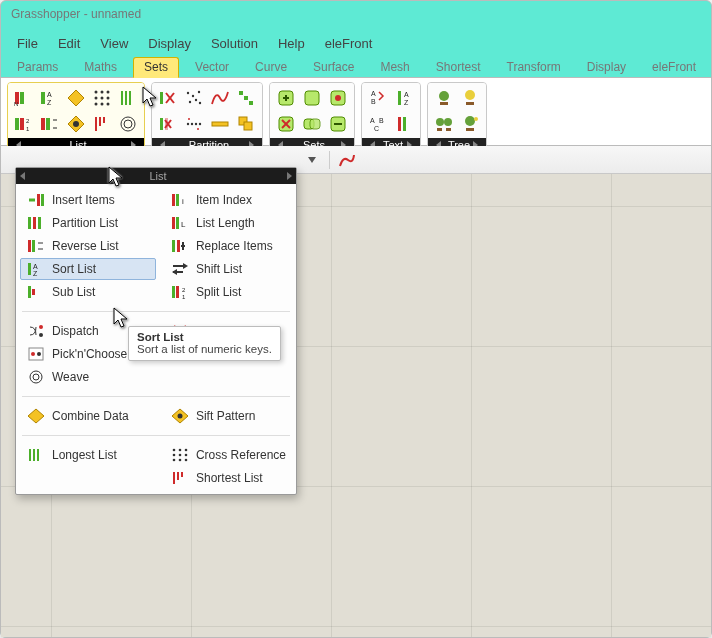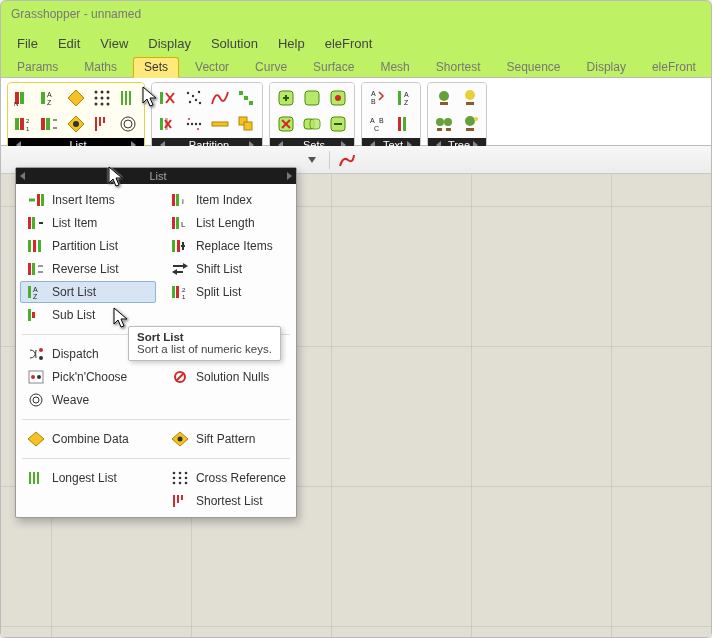--- a/index.html
+++ b/index.html
@@ -7,21 +7,21 @@
     margin: 0; padding: 0;
     width: 712px; height: 638px;
     font-family: "Segoe UI", Tahoma, sans-serif;
     font-size: 12px;
     background: #f5f5f5;
     overflow: hidden;
     user-select: none;
   }
   .window {
     width: 712px; height: 638px;
-    background: #bef264;
+    background: #5eead4;
     border: 1px solid #bbb;
     border-radius: 6px;
     position: relative;
     display: flex; flex-direction: column;
     box-shadow: 0 2px 6px rgba(0,0,0,0.15);
   }
   .titlebar {
     height: 28px;
     padding: 6px 10px 0 10px;
     color: #777;
@@ -257,21 +257,21 @@
 
   <div class="tabbar">
     <div class="tab">Params</div>
     <div class="tab">Maths</div>
     <div class="tab active pressed" style="background:#ffe97a;border:1px solid #d2b200;border-bottom:1px solid #ffe97a;">Sets</div>
     <div class="tab">Vector</div>
     <div class="tab">Curve</div>
     <div class="tab">Surface</div>
     <div class="tab">Mesh</div>
     <div class="tab">Shortest</div>
-    <div class="tab">Sequence</div>
+    <div class="tab">Transform</div>
     <div class="tab">Display</div>
     <div class="tab">eleFront</div>
     <div class="tab">Kangaroo2</div>
 
   </div>
 
   <div class="ribbon">
 
     <div class="rgrp active">
       <div class="icons">
@@ -580,30 +580,20 @@
     <div class="section">
       <div class="dditem">
           <span class="ico">
             <svg viewBox="0 0 18 16">
               <path d="M2 8h6" stroke="#4caf2b" stroke-width="3"></path>
               <rect x="10" y="2" width="3" height="12" fill="#cf2b2b"></rect>
               <rect x="14" y="2" width="3" height="12" fill="#4caf2b"></rect>
             </svg>
           </span>
           <span>Insert Items</span>
-        </div>
-      <div class="dditem">
-          <span class="ico">
-            <svg viewBox="0 0 18 16">
-              <rect x="1" y="2" width="3" height="12" fill="#cf2b2b"></rect>
-              <rect x="5" y="2" width="3" height="12" fill="#4caf2b"></rect>
-              <path d="M12 8h4" stroke="#333" stroke-width="2"></path>
-            </svg>
-          </span>
-          <span>List Item</span>
         </div>
       <div class="dditem">
           <span class="ico">
             <svg viewBox="0 0 18 16">
               <rect x="1" y="2" width="3" height="12" fill="#4caf2b"></rect>
               <rect x="6" y="2" width="3" height="12" fill="#cf2b2b"></rect>
               <rect x="11" y="2" width="3" height="12" fill="#4caf2b"></rect>
             </svg>
           </span>
           <span>Partition List</span>

